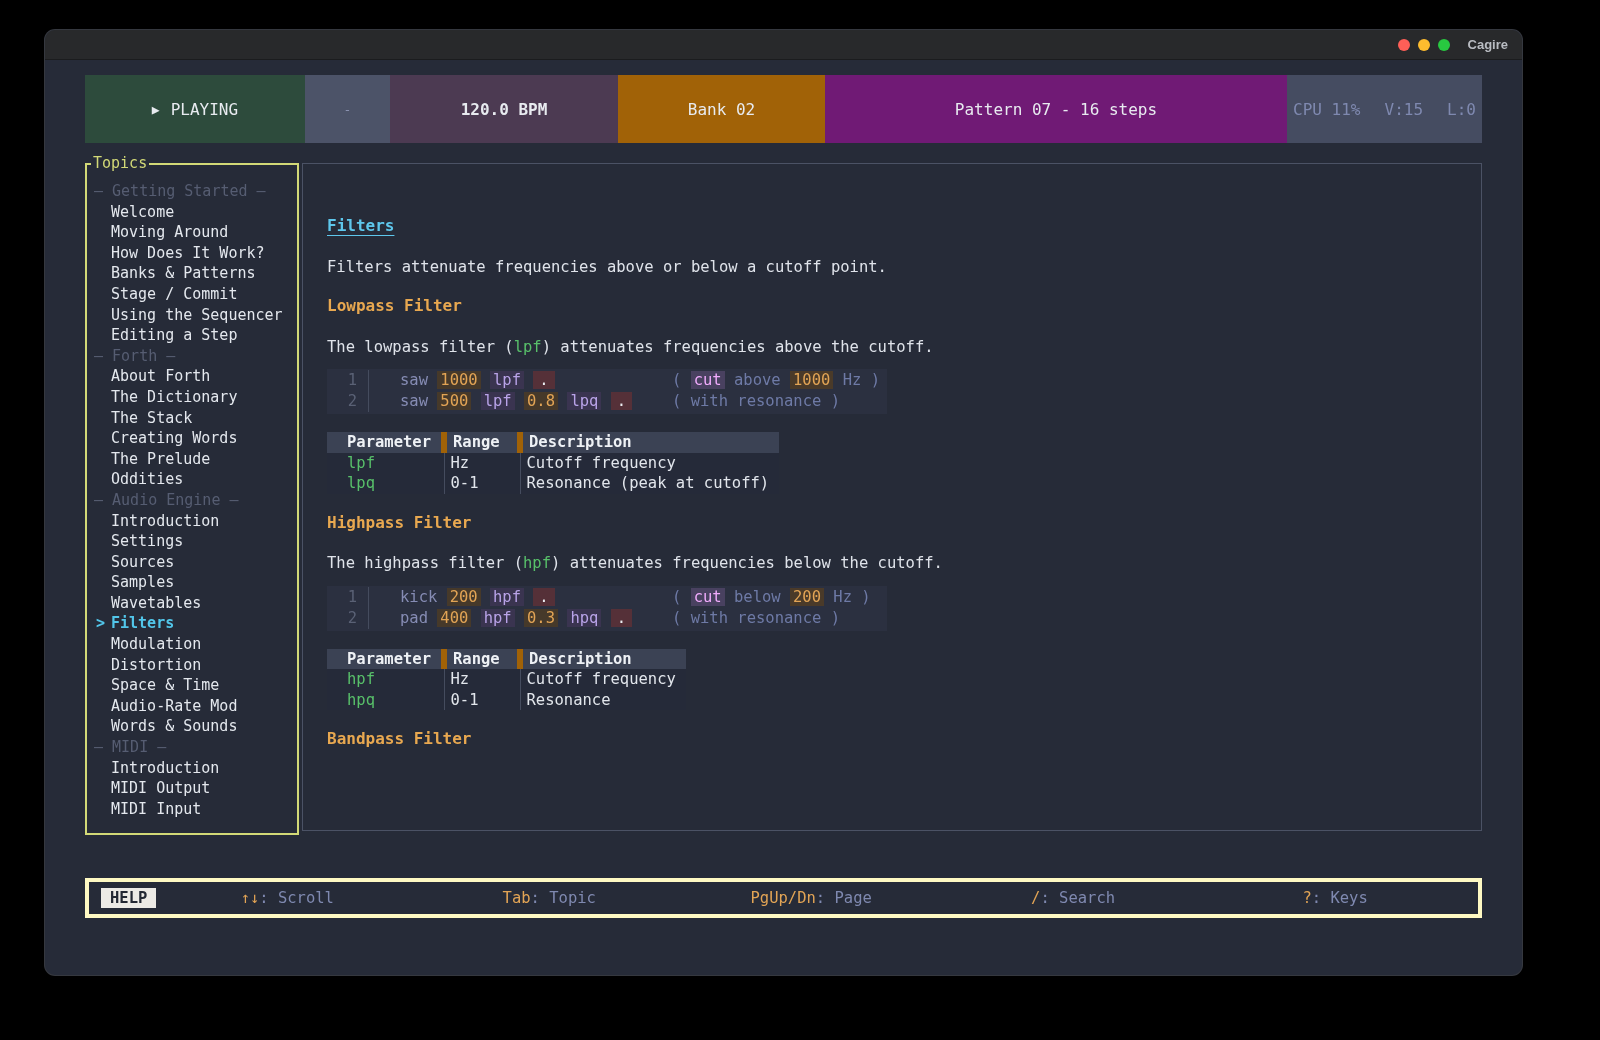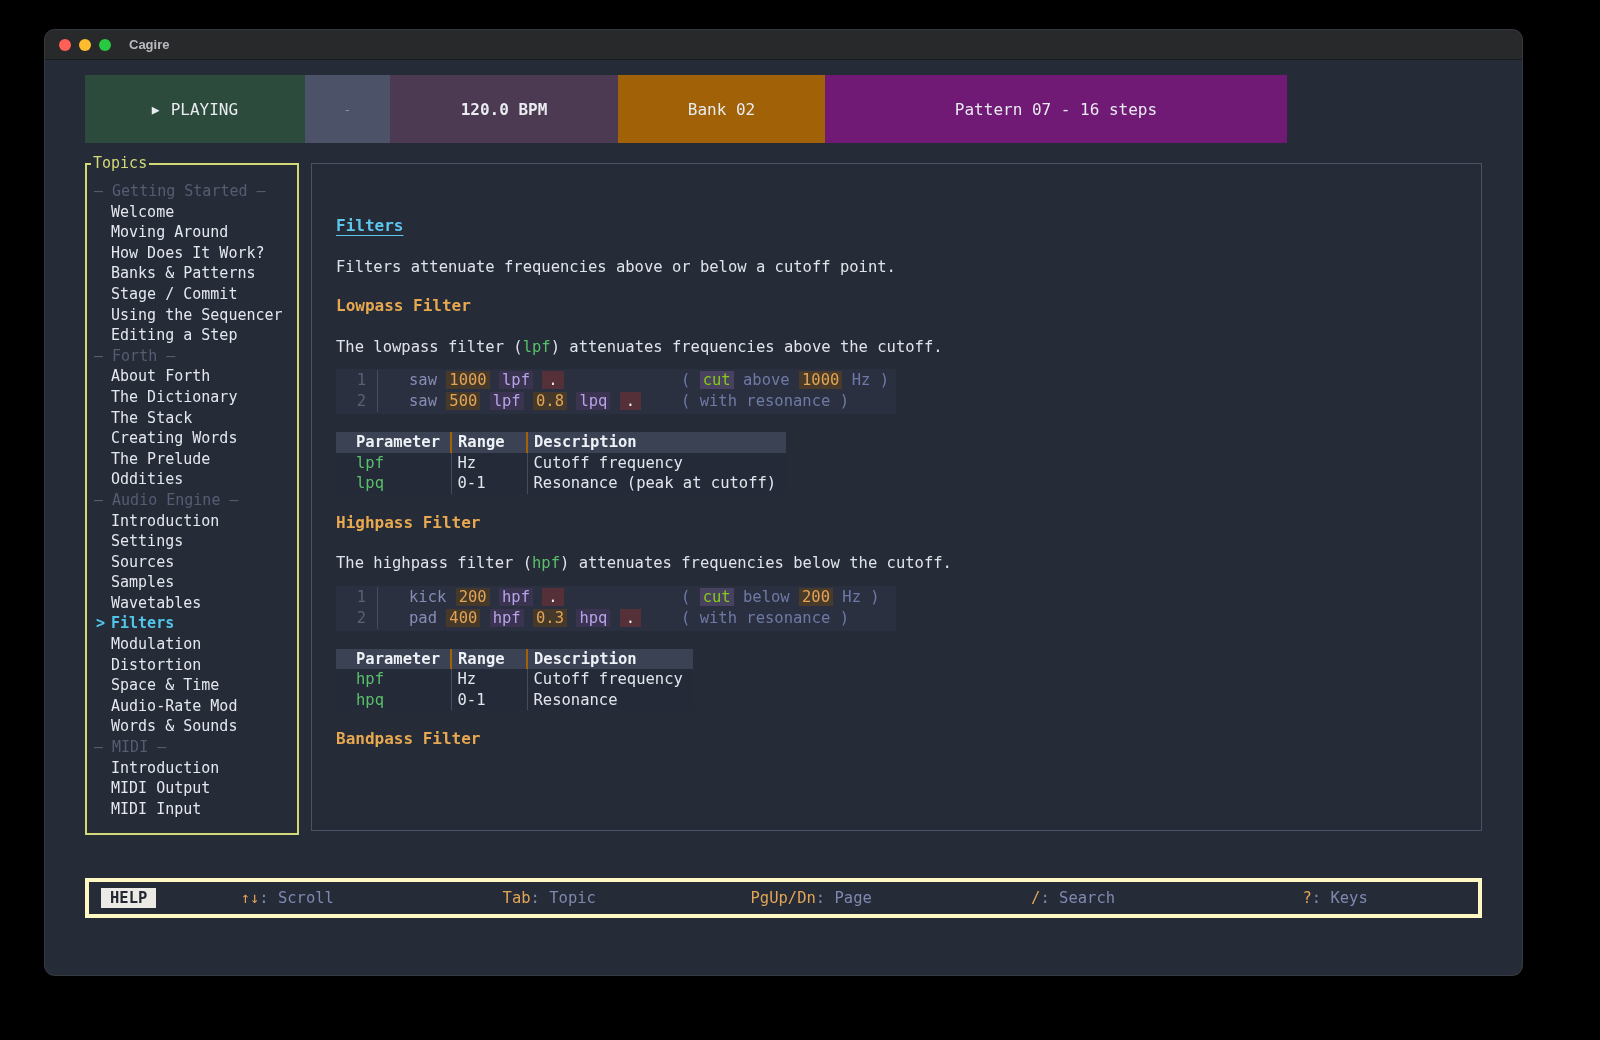--- a/index.html
+++ b/index.html
@@ -10,38 +10,39 @@
   }
   .window {
     position:absolute; left:45px; top:30px; width:1477px; height:945px;
     background:#262b38; border-radius:10px;
     box-shadow:0 0 0 1px #35383f, 0 24px 60px rgba(0,0,0,.65);
   }
   .titlebar {
     height:30px; background:#28292b; border-radius:10px 10px 0 0;
     display:flex; align-items:center; padding:0 14px; gap:8px;
     border-bottom:1px solid #1b1c1e;
+    justify-content:flex-end;
   }
   .tl { width:12px; height:12px; border-radius:50%; flex:none; }
   .tl.red{background:#ff5f57;} .tl.yellow{background:#febc2e;} .tl.green{background:#28c840;}
   .win-title { color:#b9bcc2; font:bold 13px "Liberation Sans", sans-serif; margin-left:10px; }
 
   
   .statusbar { display:flex; margin:15px 40px 0; height:68px; font-size:16px; color:#e8ebf0; }
   .seg { display:flex; align-items:center; justify-content:center; }
   .seg-transport { width:220px; background:#2d4b3c; gap:11px; }
   .seg-dash      { width:85px;  background:#4c5368; color:#8a92b0; font-size:13px; }
   .seg-bpm       { width:228px; background:#4c3a52; font-weight:bold; }
   .seg-bank      { width:207px; background:#a16207; }
   .seg-pattern   { width:462px; background:#701a75; }
   .seg-cpu       { flex:1; background:#454c61; color:#7f89b0; gap:24px; }
   .play-icon { font-size:13px; }
 
   
-  .middle { display:flex; margin:20px 40px 0; gap:12px; align-items:flex-start; font-size:15px; }
+  .middle { display:flex; margin:20px 40px 0; gap:3px; align-items:flex-start; font-size:15px; }
   .sidebar {
     position:relative; width:214px; height:672px;
     border:2px solid #d2d977; padding:16px 0 0 7px; line-height:20.6px;
   }
   .sidebar-title {
     position:absolute; top:-12px; left:4px; background:#262b38;
     color:#d2d977; padding:0 2px; font-size:15px;
   }
   .side-header { color:#565d72; white-space:nowrap; }
   .side-item { color:#e4e8ee; padding-left:17px; position:relative; white-space:nowrap; cursor:pointer; }
@@ -64,27 +65,27 @@
   .code-line { display:flex; white-space:pre; }
   .lineno { width:30px; text-align:right; color:#5a6175; flex:none; }
   .code-main { border-left:1px solid #454c5e; margin-left:11px; padding-left:31px; display:flex; }
   .code-tokens { width:272px; flex:none; }
   .code-comment { color:#6e7aa6; }
   .tok-src  { color:#868cb4; }
   .tok-num  { color:#e2a455; background:#46392a; padding:0 3px; }
   .tok-word { color:#b9a3e8; background:#3a3450; padding:0 3px; }
   .tok-dot  { color:#eceef2; background:#553038; padding:0 6px; }
   .tok-c    { color:#6e7aa6; }
-  .tok-chl  { color:#84cc16; background:#494160; padding:0 3px; }
+  .tok-chl  { color:#f0abfc; background:#494160; padding:0 3px; }
   .tok-cnum { color:#e2a455; background:#4a3a29; padding:0 3px; }
 
   table.ptable { margin:18px 0 0; border-collapse:collapse; line-height:20.5px; }
   .ptable th {
     background:#3b4254; color:#eef1f5; font-weight:bold; font-size:15.5px;
-    text-align:left; padding:0 10px 0 6px; border-left:2px solid #a16207;
+    text-align:left; padding:0 10px 0 6px; border-left:6px solid #a16207;
   }
   .ptable td {
     background:#252a39; color:#e2e6ec; padding:0 10px 0 6px;
     border-left:1px solid #454c5e;
   }
   .ptable th:first-child, .ptable td:first-child { border-left:none; width:97px;padding-left:20px; }
   .ptable th:nth-child(2), .ptable td:nth-child(2) { width:76px; }
   .ptable td:first-child { color:#58c06a; }
 
   
@@ -111,20 +112,25 @@
   <div class="app">
     <div class="statusbar">
       <div class="seg seg-transport">
         <span class="play-icon">▶</span>
         <span>PLAYING</span>
       </div>
       <div class="seg seg-dash">-</div>
       <div class="seg seg-bpm">120.0 BPM</div>
       <div class="seg seg-bank">Bank 02</div>
       <div class="seg seg-pattern">Pattern 07 - 16 steps</div>
+      <div class="seg seg-cpu">
+        <span>CPU 11%</span>
+        <span>V:15</span>
+        <span>L:0</span>
+      </div>
     </div>
 
     <div class="middle">
       <div class="sidebar">
         <span class="sidebar-title">Topics</span>
         <div id="topics-list">
             <div class="side-header">— Getting Started —</div>
             <div class="side-item"><span>Welcome</span></div>
             <div class="side-item"><span>Moving Around</span></div>
             <div class="side-item"><span>How Does It Work?</span></div>

